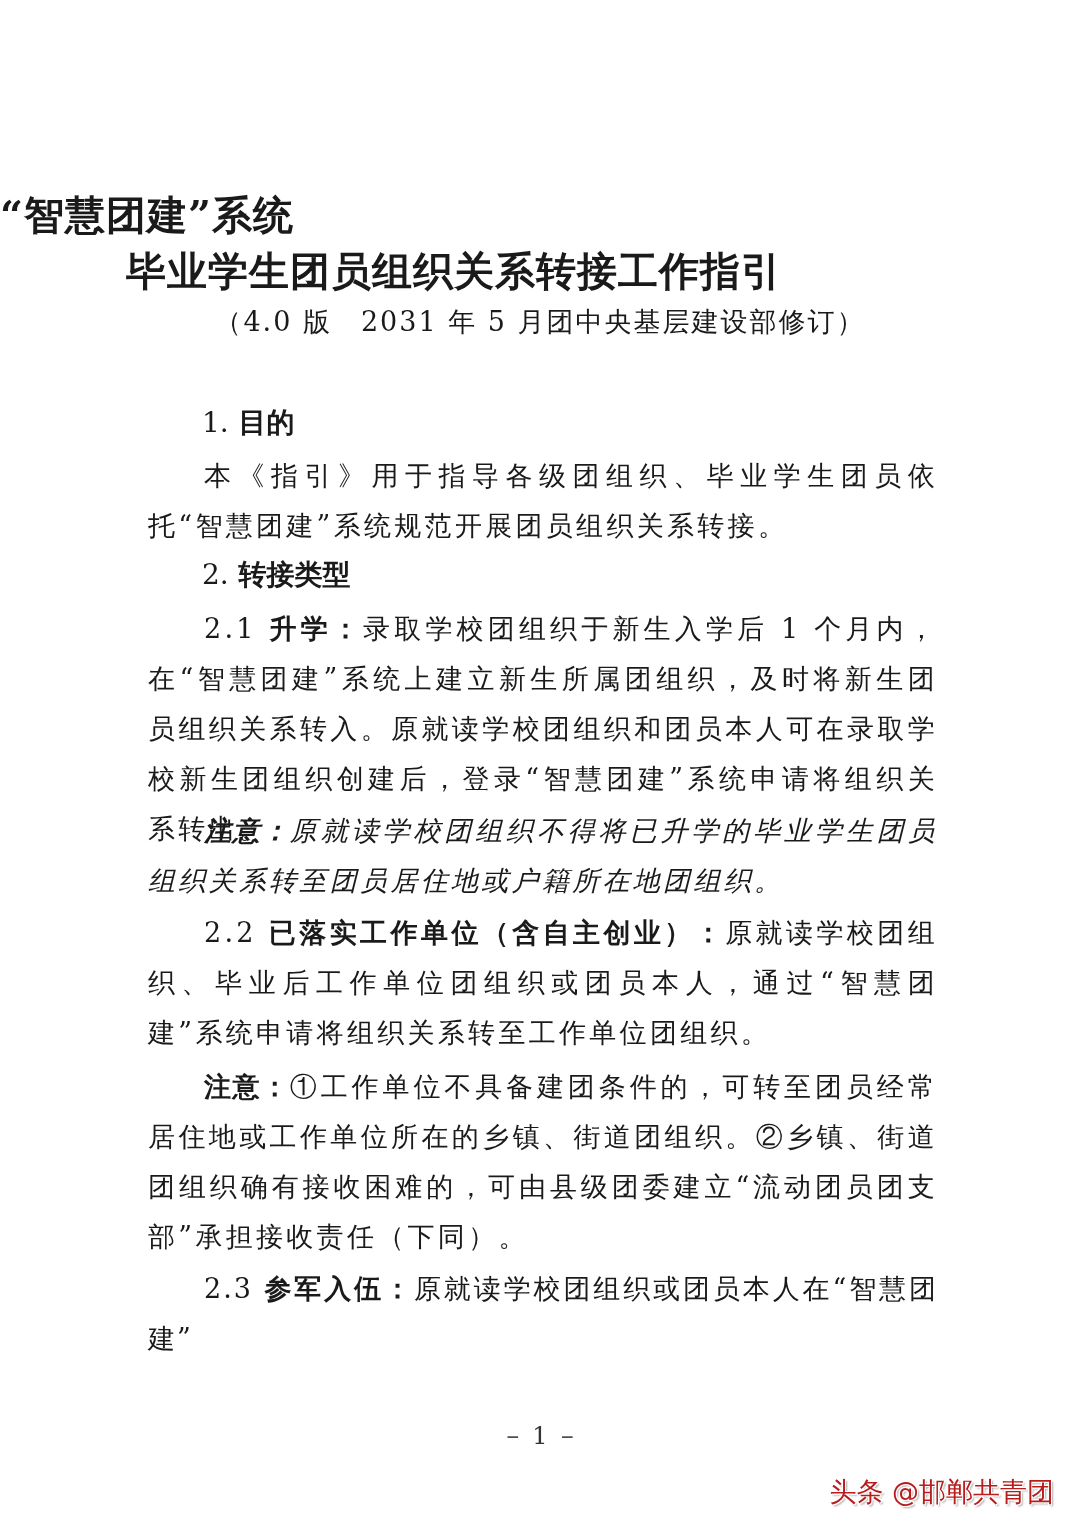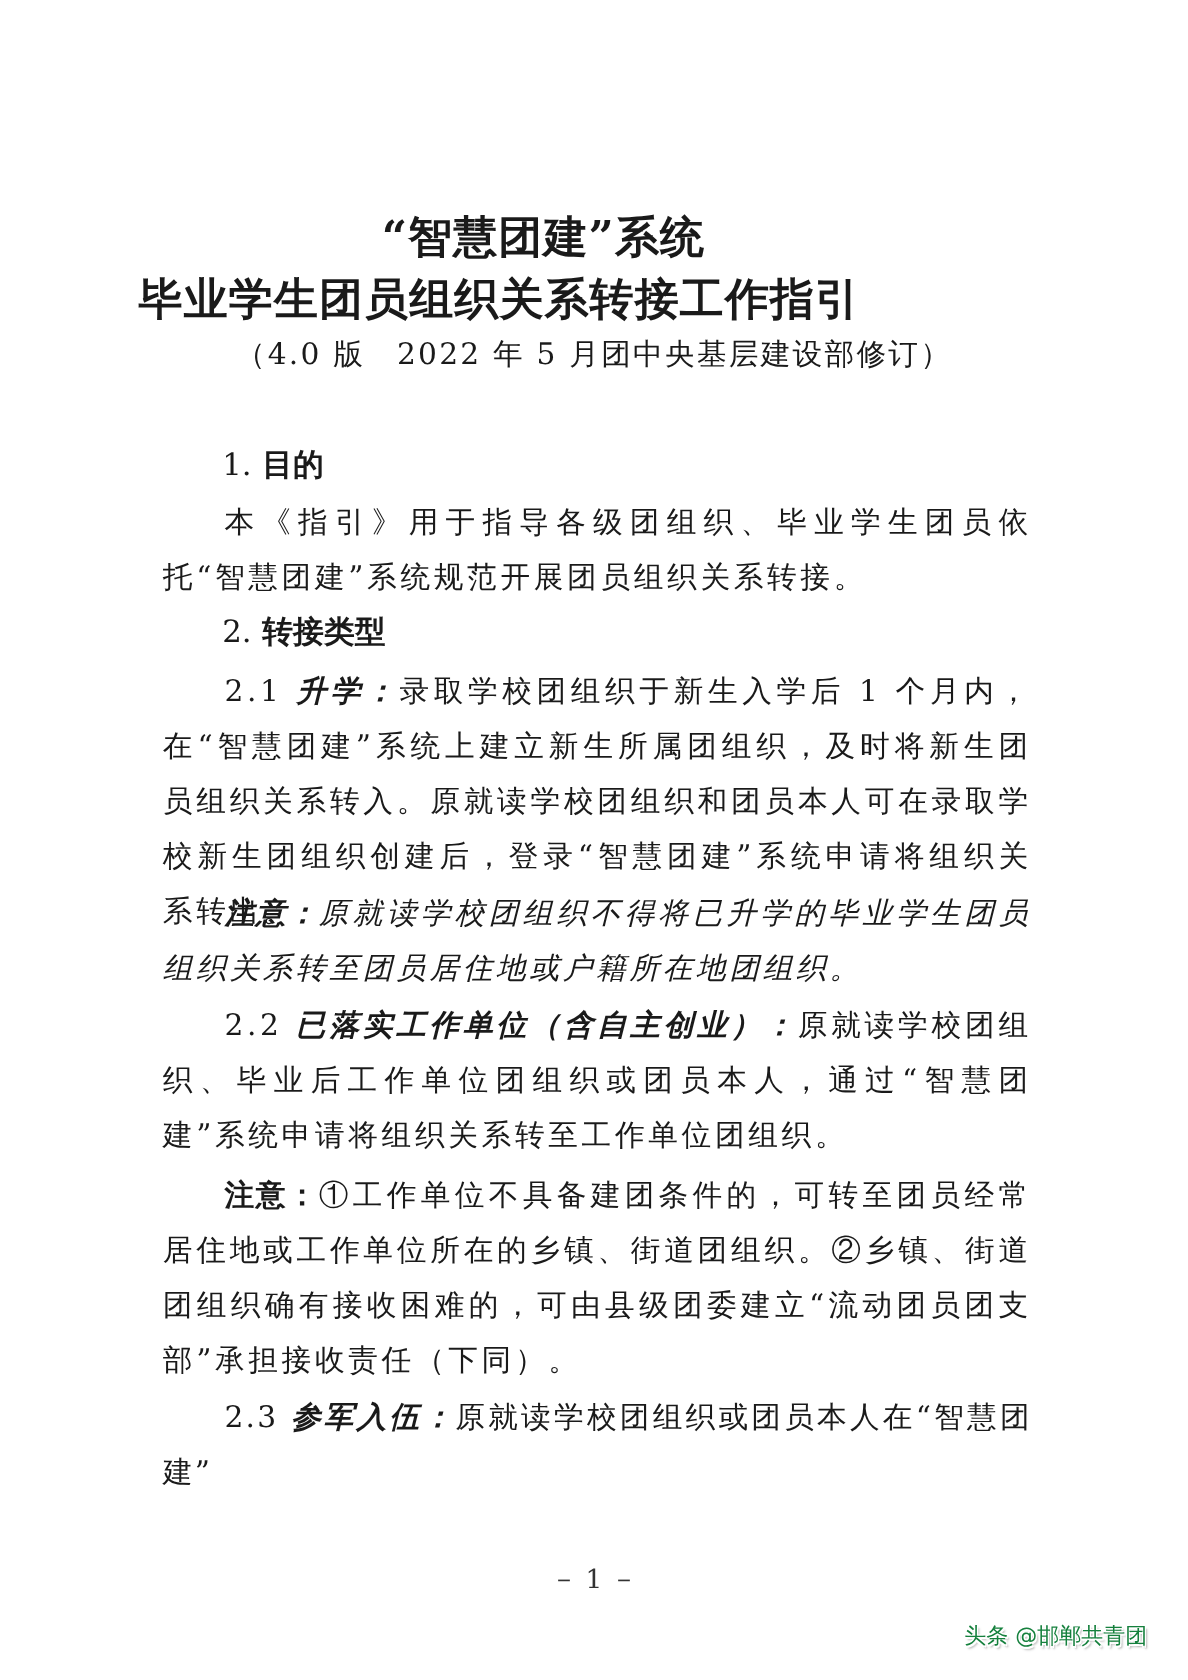--- a/index.html
+++ b/index.html
@@ -3,21 +3,21 @@
 <meta charset="utf-8">
 <style>
   html, body { margin: 0; padding: 0; background: #ffffff; }
   body {
     width: 1080px; height: 1527px; position: relative; overflow: hidden;
     font-family: "DejaVu Serif", "Liberation Serif", serif;
     color: #1a1a1a;
   }
   .title1 {
     position: absolute; left: 0; width: 988px; top: 188px;
-    text-align: center; font-size: 40px; font-weight: bold; letter-spacing: 1px;
+    text-align: left; font-size: 40px; font-weight: bold; letter-spacing: 1px;
     font-family: "DejaVu Serif", serif;
   }
   .title2 {
     position: absolute; left: 0; width: 908px; top: 244px;
     text-align: center; font-size: 40px; font-weight: bold; letter-spacing: 1px;
     font-family: "DejaVu Serif", serif;
   }
   .subtitle {
     position: absolute; left: 0; width: 1080px; top: 304px;
     text-align: center; font-size: 27px; letter-spacing: 2px;
@@ -27,39 +27,39 @@
     font-size: 27px; line-height: 50px; letter-spacing: 3.3px;
     text-align: justify;
   }
   .heading {
     position: absolute; left: 202px; font-size: 28px;
     font-family: "DejaVu Sans", sans-serif; font-weight: bold;
   }
   .heading .num { font-family: "DejaVu Serif", serif; font-weight: normal; }
   .indent { text-indent: 56px; }
   .bold { font-weight: bold; font-family: "DejaVu Sans", sans-serif; letter-spacing: 1px; }
-  .semibold { font-weight: bold; font-style: italic; }
+  .semibold { font-weight: bold; }
   .page-num {
     position: absolute; left: 0; width: 1080px; top: 1420px;
     text-align: center; font-size: 24px; color: #333;
   }
   .watermark {
-    position: absolute; right: 37px; top: 1474px;
-    font-family: "DejaVu Sans", sans-serif; font-size: 20px; color: #15803d;
+    position: absolute; right: 26px; top: 1474px;
+    font-family: "DejaVu Sans", sans-serif; font-size: 27px; color: #b91c1c;
     text-shadow: 1px 1px 0 #fff, -1px -1px 0 #fff, 1px -1px 0 #fff, -1px 1px 0 #fff, 2px 2px 2px rgba(0,0,0,0.35);
   }
 </style>
 </head>
 <body>
 
 <div>
 
   <div class="title1">“智慧团建”系统</div>
   <div class="title2">毕业学生团员组织关系转接工作指引</div>
-  <div class="subtitle">（4.0 版　2022 年 5 月团中央基层建设部修订）</div>
+  <div class="subtitle">（4.0 版　2031 年 5 月团中央基层建设部修订）</div>
 
   <div class="heading" style="top:404px;">
     <span class="num">1.</span>
     <span>目的</span>
   </div>
   <div class="body-text indent" style="top:451px;">本《指引》用于指导各级团组织、毕业学生团员依托“智慧团建”系统规范开展团员组织关系转接。</div>
 
   <div class="heading" style="top:556px;">
     <span class="num">2.</span>
     <span>转接类型</span>

